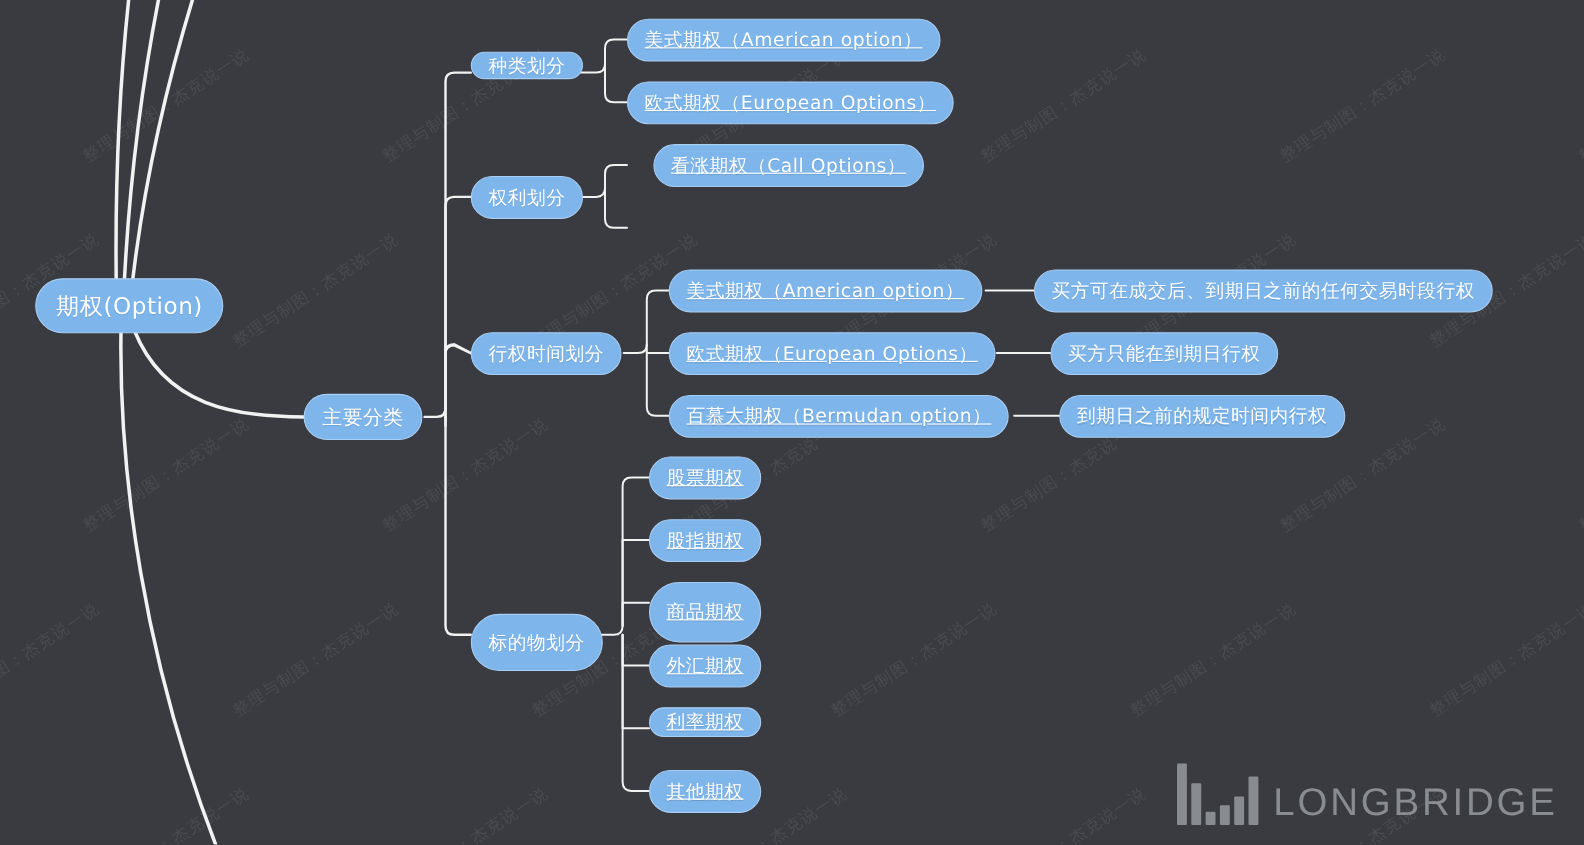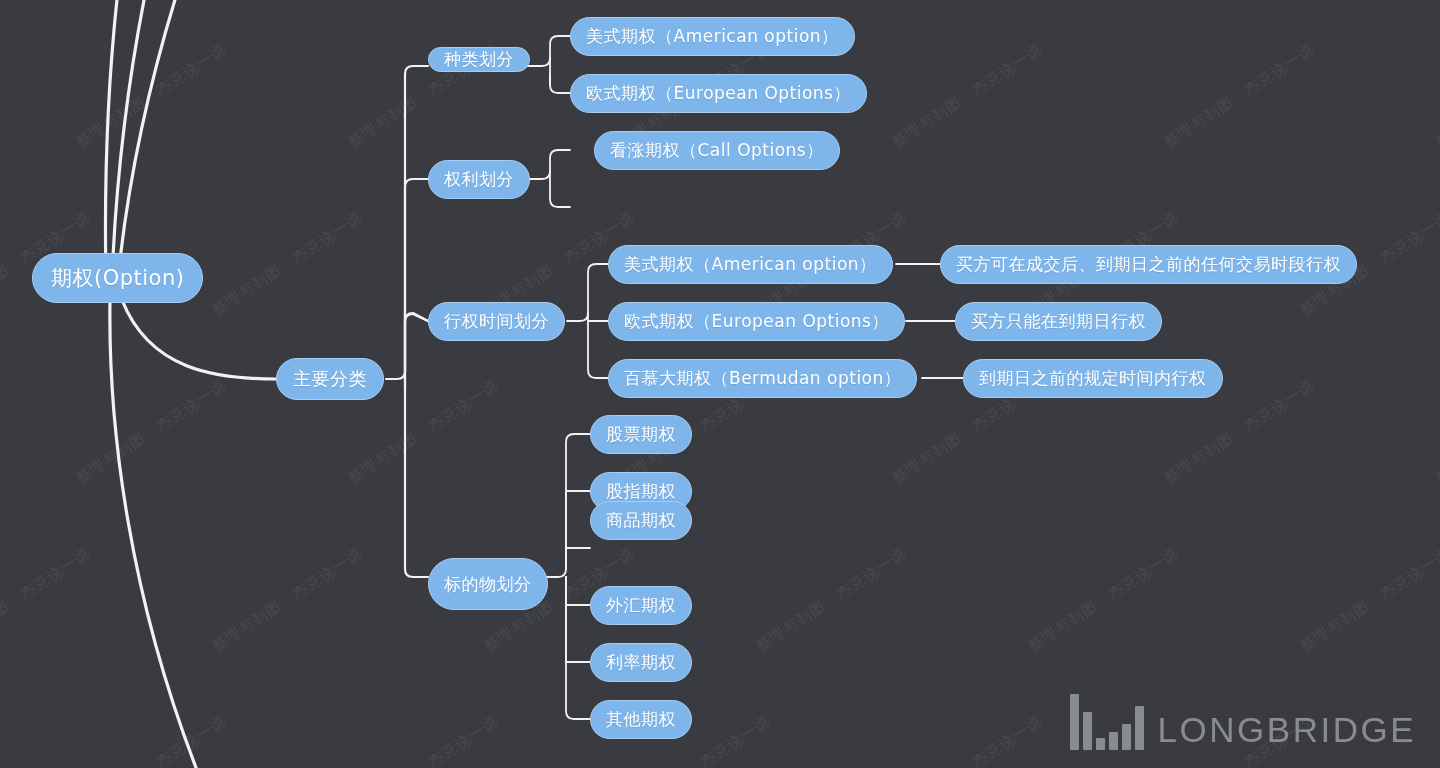--- a/index.html
+++ b/index.html
@@ -64,21 +64,21 @@
     border-radius: 999px;
     color: #ffffff;
     white-space: nowrap;
     font-family: "DejaVu Sans", "Liberation Sans", sans-serif;
     letter-spacing: 0.5px;
     text-shadow: 0 1px 1px rgba(0,0,0,.12);
   }
   .node.root   { font-size: 21px; padding: 0 18px; }
   .node.lvl1   { font-size: 18px; padding: 0 16px; }
   .node.lvl2   { font-size: 17px; padding: 0 15px; }
-  .node.lvl3   { font-size: 17px; padding: 0 15px; }
+  .node.lvl3   { font-size: 17px; padding: 0 15px; text-decoration: underline; }
   .node.lvl4   { font-size: 17px; padding: 0 15px; }
 
   
   #logo {
     position: absolute;
     right: 24px;
     bottom: 18px;
     z-index: 4;
     display: flex;
     align-items: flex-end;
@@ -223,27 +223,27 @@
   <div class="node lvl4" style="left:955px; top:302px; height:39px;">
     <span>买方只能在到期日行权</span>
   </div>
 
   <div class="node lvl3" style="left:590px; top:415px; height:39px;">
     <span>股票期权</span>
   </div>
   <div class="node lvl3" style="left:590px; top:472px; height:39px;">
     <span>股指期权</span>
   </div>
-  <div class="node lvl3" style="left:590px; top:501px; height:39px;">
+  <div class="node lvl3" style="left:590px; top:529px; height:55px;">
     <span>商品期权</span>
   </div>
   <div class="node lvl3" style="left:590px; top:586px; height:39px;justify-content:flex-end;">
     <span>外汇期权</span>
   </div>
-  <div class="node lvl3" style="left:590px; top:643px; height:39px;">
+  <div class="node lvl3" style="left:590px; top:643px; height:27px;">
     <span>利率期权</span>
   </div>
   <div class="node lvl3" style="left:590px; top:700px; height:39px;">
     <span>其他期权</span>
   </div>
 
   <div id="logo">
     <div id="logo-bars">
         <i style="height: 56px; background: rgb(185, 188, 194);"></i>
         <i style="height: 38px; background: rgb(185, 188, 194);"></i>

